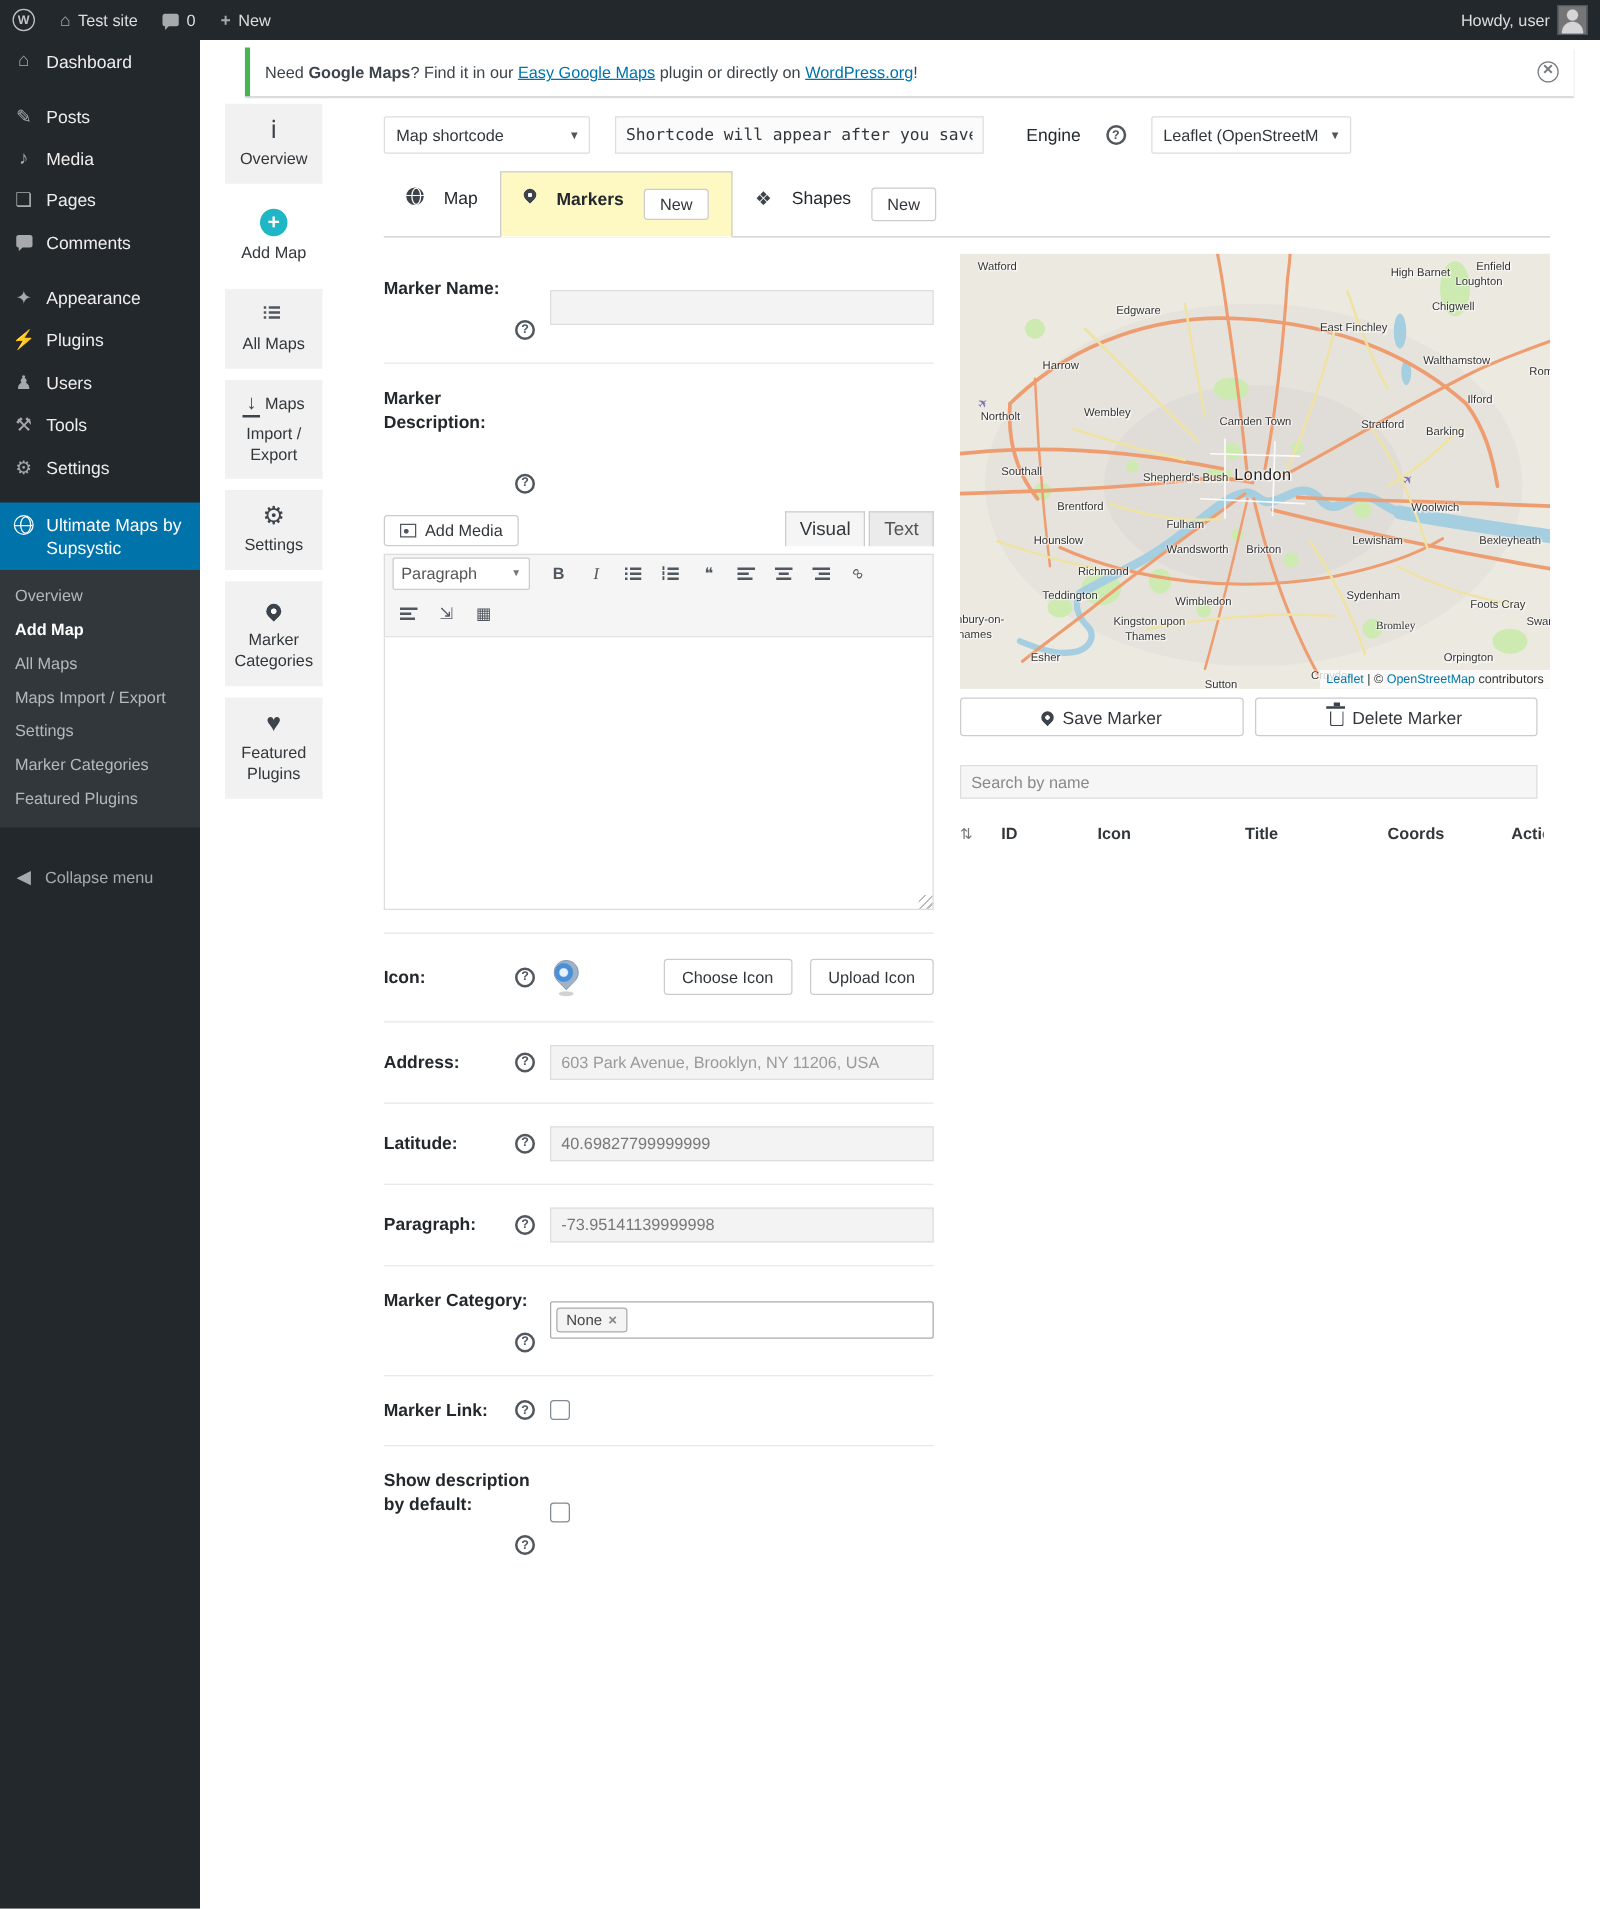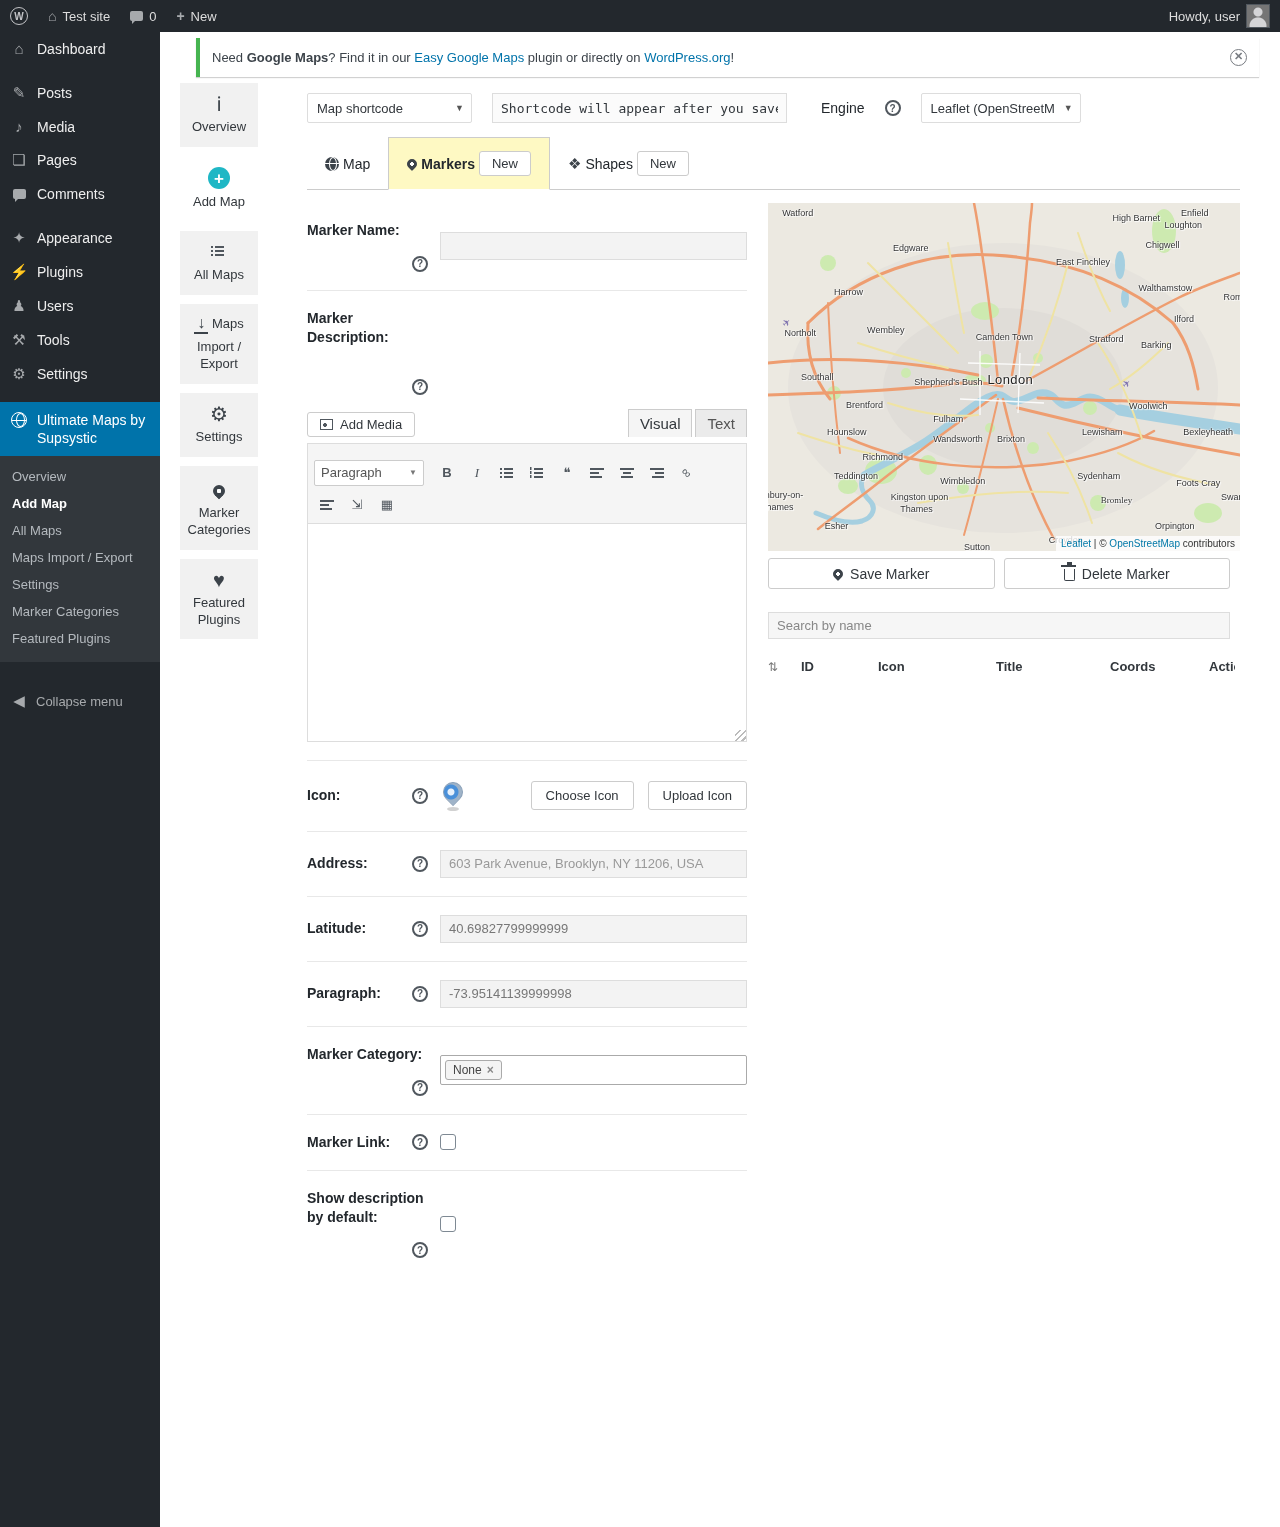--- a/index.html
+++ b/index.html
@@ -1,19 +1,19 @@
 <!DOCTYPE html>
 <html><head>
 <meta charset="utf-8">
 <title>Add Map</title>
 <style>
   *{box-sizing:border-box;margin:0;padding:0}
   html,body{width:1280px;height:1527px}
   body{position:relative;font-family:"Liberation Sans",sans-serif;background:#fff;overflow:hidden;font-size:13px;color:#32373c}
-  a{cursor:pointer}
+  a{text-decoration:underline;cursor:pointer}
 
   
   #adminbar{position:absolute;top:0;left:0;right:0;height:32px;background:#23282d;color:#c3c4c7;display:flex;align-items:center;z-index:60}
   .ab-item{display:flex;align-items:center;gap:6px;padding:0 10px;height:32px;color:#ddd;cursor:pointer;white-space:nowrap}
   .wplogo{width:18px;height:18px;border:1.6px solid #c3c4c7;border-radius:50%;display:inline-flex;align-items:center;justify-content:center;font-size:10px;font-weight:bold;color:#c3c4c7}
   .homeicon{font-size:14px;color:#a7aaad}
   .bubble{width:13px;height:10px;background:#a7aaad;border-radius:2px;position:relative;display:inline-block}
   .bubble::after{content:"";position:absolute;bottom:-3px;left:2px;border-style:solid;border-width:4px 4px 0 0;border-color:#a7aaad transparent transparent transparent}
   .plusicon{font-size:14px;color:#a7aaad;font-weight:bold}
   .ab-spacer{flex:1}
@@ -58,21 +58,21 @@
   .selectbox{border:1px solid #ddd;background:#fff;height:30px;display:flex;align-items:center;padding:0 26px 0 9px;position:relative;font-size:13px;color:#32373c;border-radius:2px;cursor:pointer;white-space:nowrap;overflow:hidden}
   .selectbox .arrow{position:absolute;right:7px;font-size:9px;color:#555}
   .sb-shortcode{width:165px}
   .sb-engine{width:160px}
   #shortcode-input{width:295px;height:30px;border:1px solid #ddd;background:#fbfbfb;font-family:"DejaVu Sans Mono",monospace;font-size:13px;color:#32373c;padding:0 8px}
   .engine-label{font-size:14px;color:#23282d;margin-left:14px;font-weight:normal}
   .q{width:16px;height:16px;border:2px solid #50575e;border-radius:50%;color:#50575e;font-size:10px;font-weight:bold;display:inline-flex;align-items:center;justify-content:center;flex:none;cursor:pointer;background:#fff}
 
   
   .tabbar{display:flex;align-items:stretch;border-bottom:1px solid #ccc;margin-top:14px}
-  .tab{display:flex;align-items:center;gap:4px;padding:13px 18px;font-size:14px;color:#23282d;position:relative;margin-bottom:-1px;cursor:pointer}
+  .tab{display:flex;gap:16px;padding:13px 18px;font-size:14px;color:#23282d;position:relative;margin-bottom:-1px;cursor:pointer}
   .tab.active{background:#fef9c3;border:1px solid #ccc;border-bottom:1px solid #fff;font-weight:bold}
   .tabglobe{width:14px;height:14px;border-radius:50%;background:linear-gradient(#3c434a 6px,#fff 6px 7px,#3c434a 7px);position:relative;display:inline-block}
   .tabglobe::before{content:"";position:absolute;left:50%;top:0;bottom:0;width:6px;margin-left:-3px;border:1px solid #fff;border-radius:50%}
   .btn{display:inline-flex;align-items:center;gap:7px;border:1px solid #ccc;background:#f7f7f7;box-shadow:0 1px 0 #ccc;border-radius:3px;color:#555;font-size:13px;padding:4px 12px;cursor:pointer;white-space:nowrap}
   .btn.white{background:#fff;box-shadow:none;color:#32373c}
 
   
   .cols{display:flex;margin-top:13px}
   .formcol{width:440px;flex:none}
   .mapcol{width:472px;margin-left:21px;flex:none}
@@ -89,21 +89,21 @@
   input.txt::placeholder{color:#999}
   .checkbox{width:16px;height:16px;border:1px solid #7e8993;border-radius:3px;background:#fff;cursor:pointer;flex:none}
 
   
   .editor-wrap{margin-top:14px}
   .editor-top{display:flex;align-items:flex-end;justify-content:space-between}
   .ami{width:13px;height:11px;border:1px solid #50575e;display:inline-block;background:radial-gradient(circle at 4px 5px,#50575e 1.6px,transparent 2.2px)}
   .vt-tabs{display:flex;gap:3px}
   .vt{border:1px solid #ccc;border-bottom:none;padding:5px 11px;background:#ebebeb;color:#555;font-size:15px;cursor:pointer}
   .vt.active{background:#f5f5f5;color:#32373c}
-  .editor-toolbar{margin-top:6px;background:#f5f5f5;border:1px solid #ddd;border-bottom:1px solid #ddd;padding:16px 6px 6px}
+  .editor-toolbar{margin-top:6px;background:#f5f5f5;border:1px solid #ddd;border-bottom:1px solid #ddd;padding:2px 6px 6px}
   .tbrow{display:flex;align-items:center;gap:4px}
   .tbrow + .tbrow{margin-top:7px}
   .parasel{width:110px;height:26px;border:1px solid #ccc;background:#fff;border-radius:2px;display:flex;align-items:center;justify-content:space-between;padding:0 6px;font-size:13px;color:#555;cursor:pointer;margin-right:6px}
   .tbtn{width:26px;height:24px;border:1px solid transparent;border-radius:2px;display:inline-flex;align-items:center;justify-content:center;color:#50575e;font-size:13px;cursor:pointer}
   .tbtn.b{font-weight:bold}
   .tbtn.i{font-style:italic;font-family:"Liberation Serif",serif}
   .ibar{width:14px;height:13px;background-repeat:no-repeat;display:inline-block}
   .i-al{background-image:linear-gradient(#50575e,#50575e),linear-gradient(#50575e,#50575e),linear-gradient(#50575e,#50575e);background-size:14px 2px,9px 2px,12px 2px;background-position:0 2px,0 6px,0 10px}
   .i-ac{background-image:linear-gradient(#50575e,#50575e),linear-gradient(#50575e,#50575e),linear-gradient(#50575e,#50575e);background-size:14px 2px,8px 2px,12px 2px;background-position:0 2px,3px 6px,1px 10px}
   .i-ar{background-image:linear-gradient(#50575e,#50575e),linear-gradient(#50575e,#50575e),linear-gradient(#50575e,#50575e);background-size:14px 2px,9px 2px,12px 2px;background-position:0 2px,5px 6px,2px 10px}

